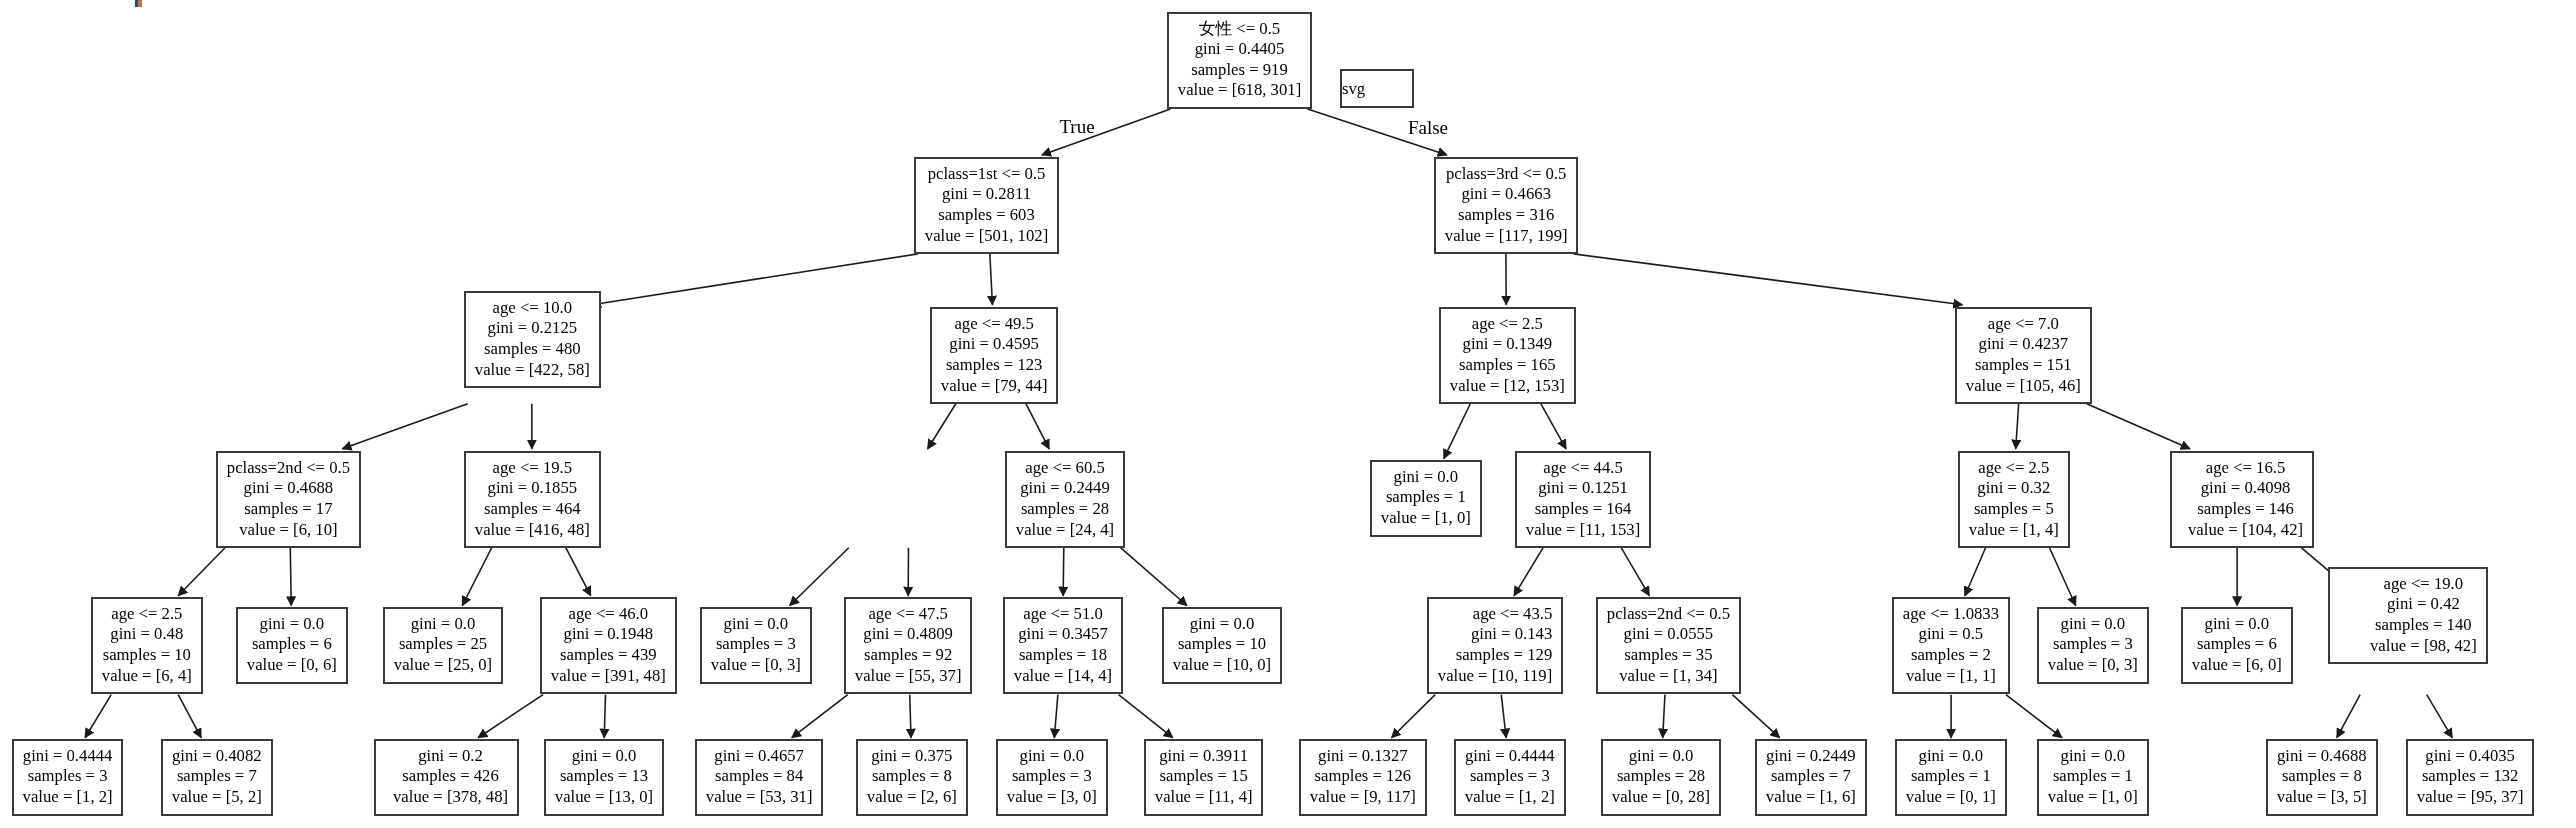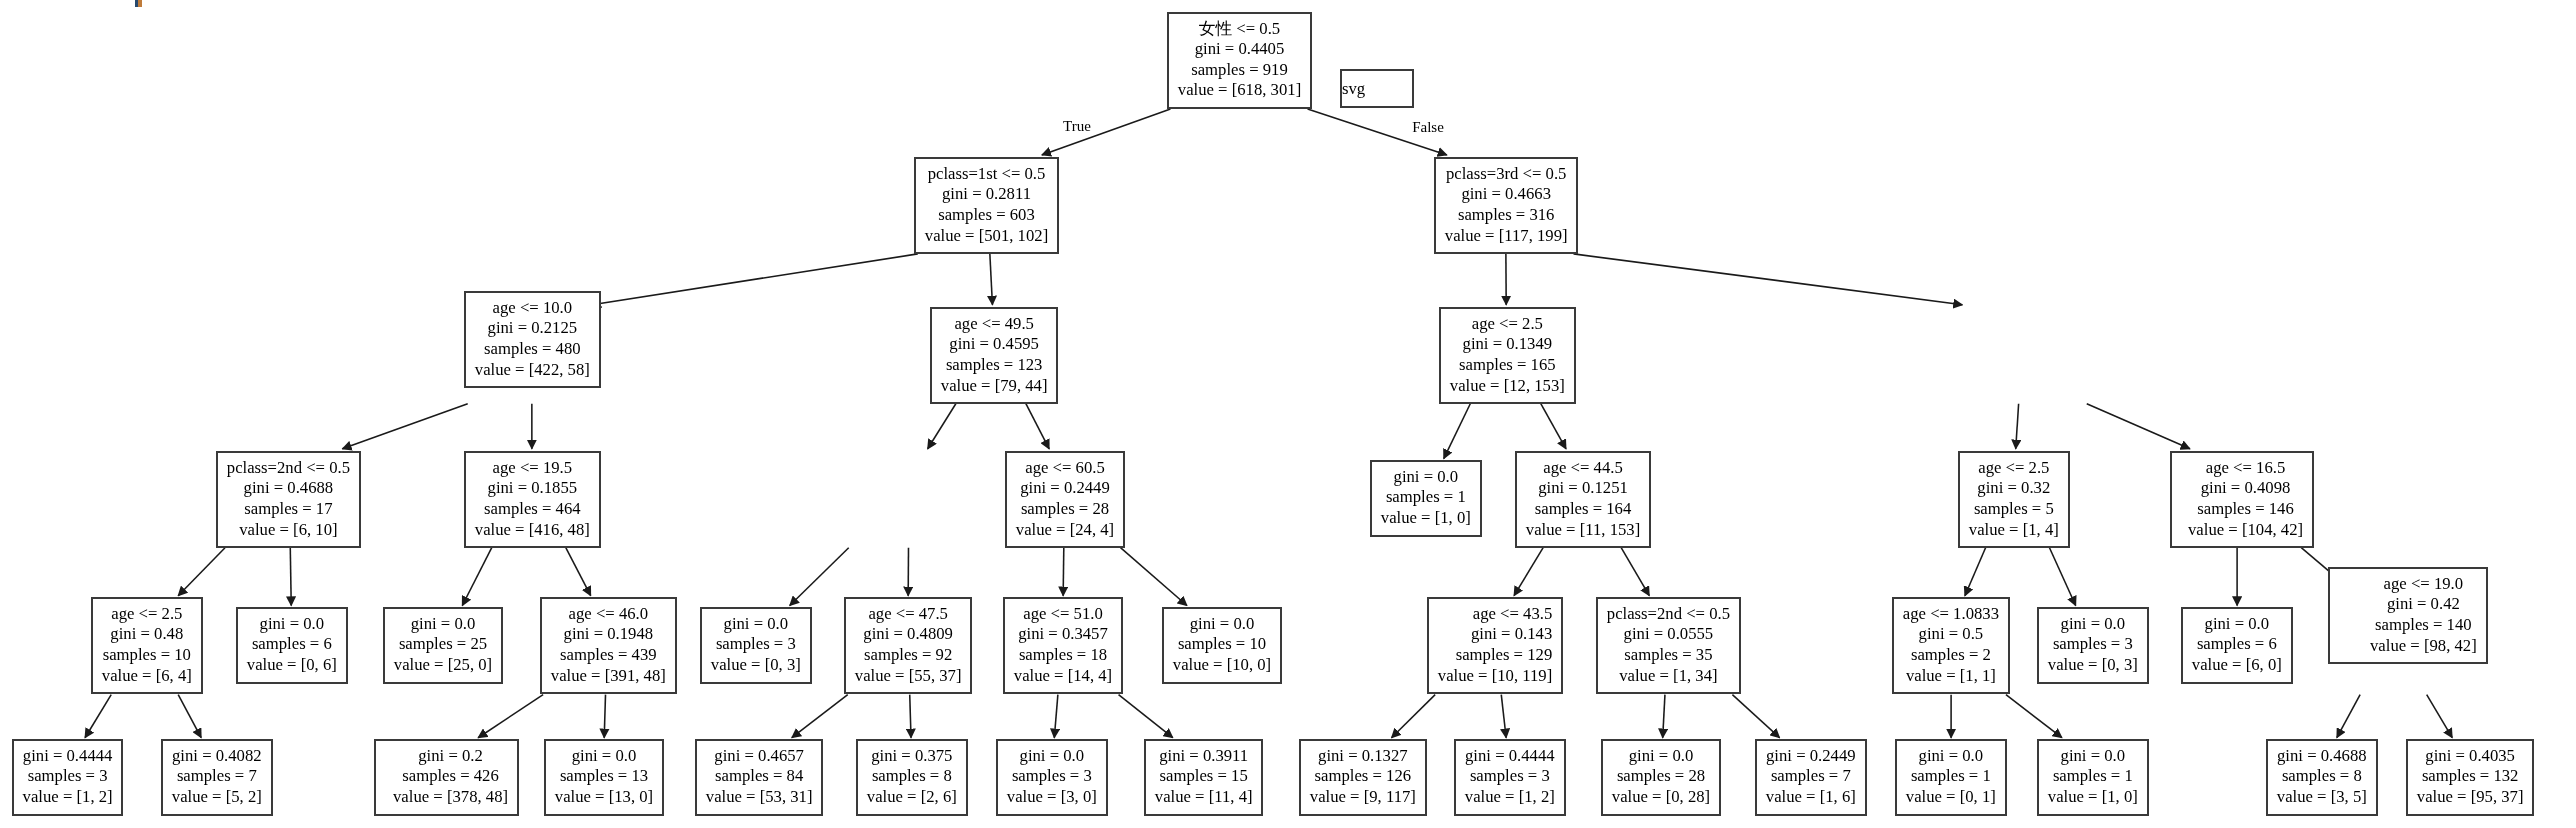--- a/index.html
+++ b/index.html
@@ -12,21 +12,21 @@
   #edges-svg { position: absolute; left: 0; top: 0; width: 2576px; height: 829px; }
   .node {
     position: absolute; box-sizing: border-box;
     background: #fff; border: 2px solid #3a3a3a;
     padding: 4.9px 8.8px 5.9px 8.8px; text-align: center;
     font-size: 16.7px; line-height: 20.6px; white-space: nowrap;
   }
   .node-line { pointer-events: none; }
   .edge-label {
     position: absolute; transform: translateX(-50%);
-    font-size: 15px; line-height: 17.6px;
+    font-size: 19px; line-height: 17.6px;
   }
   .svg-badge {
     position: absolute; left: 1340px; top: 41px; width: 74px; height: 39px;
     box-sizing: border-box; border: 2px solid #3a3a3a; background: #fff;
     display: flex; align-items: center; font-size: 16.7px; margin-top: 28px;
   }
   .corner-dot {
     position: absolute; left: 135px; top: 0; width: 6.9px; height: 6.9px;
     background: linear-gradient(90deg, #27496d 50%, #bf7b3a 50%);
   }
@@ -124,20 +124,26 @@
       <div class="node-line">gini = 0.4595</div>
       <div class="node-line">samples = 123</div>
       <div class="node-line">value = [79, 44]</div>
     </div>
     <div class="node" style="top: 307px; left: 1439px;">
       <div class="node-line">age &lt;= 2.5</div>
       <div class="node-line">gini = 0.1349</div>
       <div class="node-line">samples = 165</div>
       <div class="node-line">value = [12, 153]</div>
     </div>
+    <div class="node" style="top: 307px; left: 1955px;">
+      <div class="node-line">age &lt;= 7.0</div>
+      <div class="node-line">gini = 0.4237</div>
+      <div class="node-line">samples = 151</div>
+      <div class="node-line">value = [105, 46]</div>
+    </div>
     <div class="node" style="top: 451px; left: 216px;">
       <div class="node-line">pclass=2nd &lt;= 0.5</div>
       <div class="node-line">gini = 0.4688</div>
       <div class="node-line">samples = 17</div>
       <div class="node-line">value = [6, 10]</div>
     </div>
     <div class="node" style="top: 451px; left: 464px;">
       <div class="node-line">age &lt;= 19.5</div>
       <div class="node-line">gini = 0.1855</div>
       <div class="node-line">samples = 464</div>

